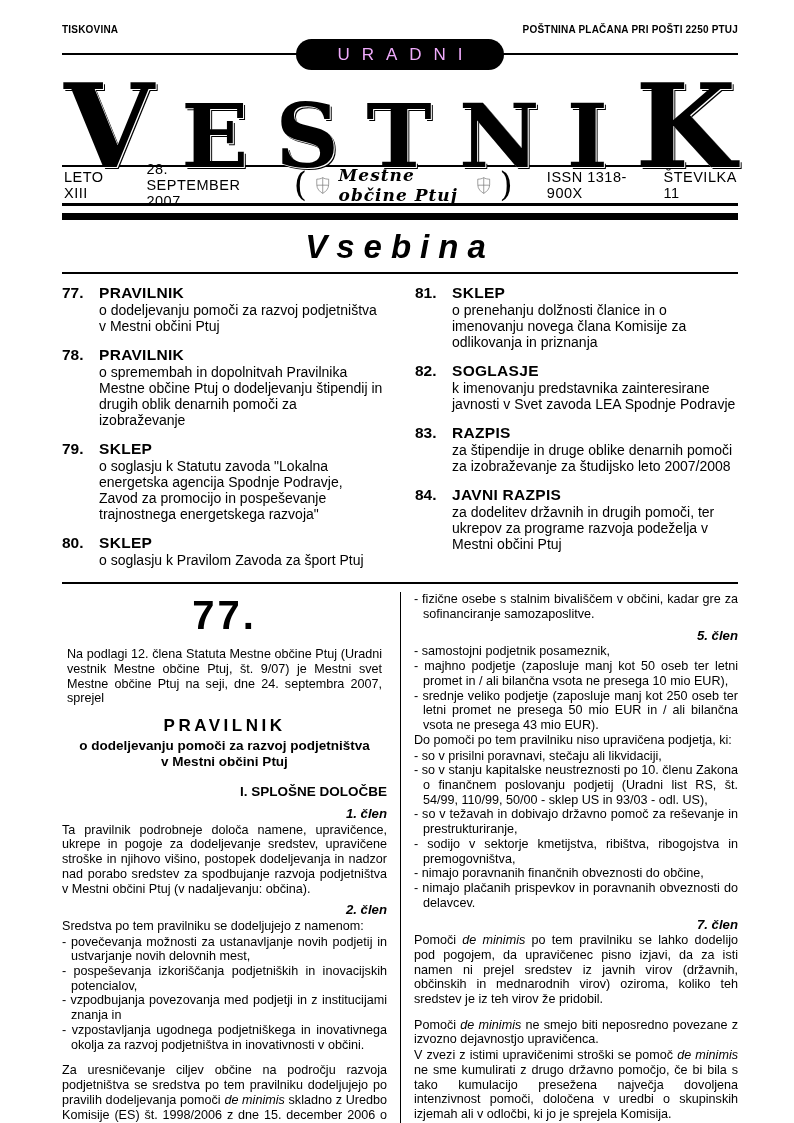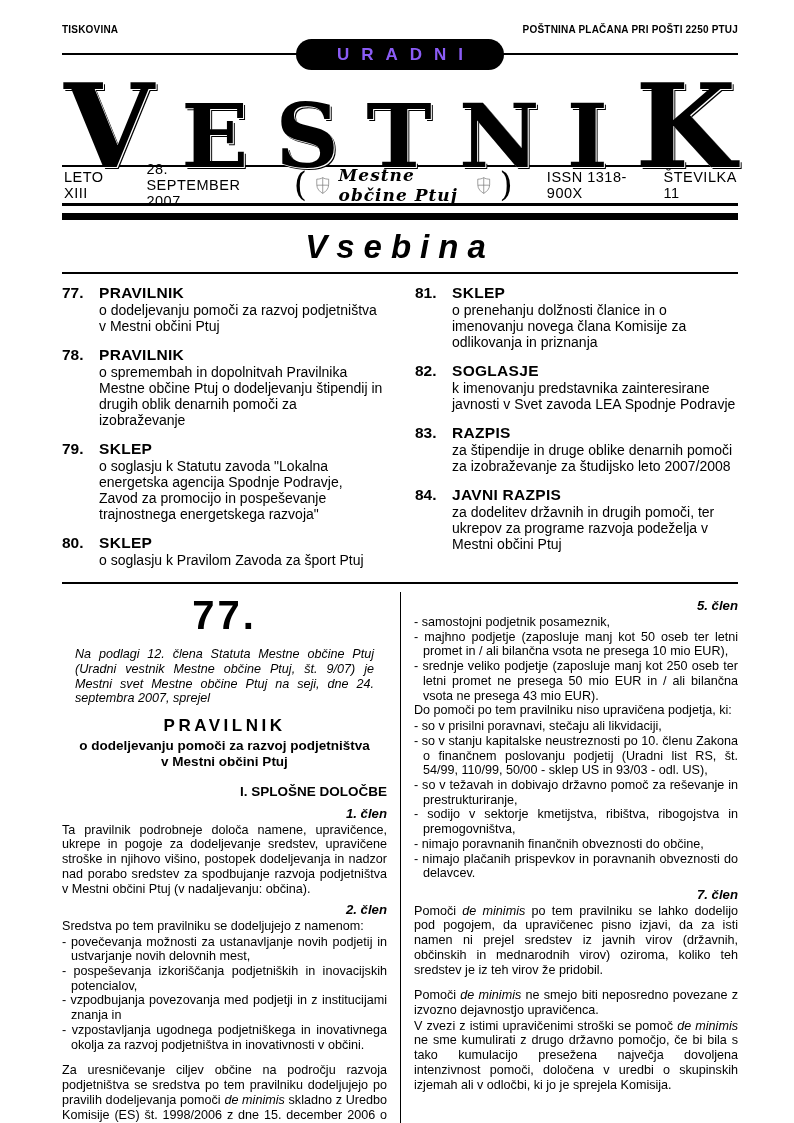--- a/index.html
+++ b/index.html
@@ -14,21 +14,21 @@
     overflow:hidden;
   }
   
   .topline{display:flex;justify-content:space-between;font-size:10px;font-weight:700;letter-spacing:.2px;}
   
   .uradni-row{position:relative;height:32px;margin-top:4px;}
   .uradni-row .rule{position:absolute;left:0;right:0;top:14px;height:2px;background:#000;}
   .uradni-pill{
     position:absolute;left:50%;transform:translateX(-50%);
     top:0;width:208px;height:31px;background:#000;border-radius:16px;
-    color:#8b5cf6;font-weight:700;font-size:17px;letter-spacing:12px;
+    color:#f0abfc;font-weight:400;font-size:17px;letter-spacing:12px;
     display:flex;align-items:center;justify-content:center;
     padding-left:12px;box-sizing:border-box;
   }
   
   .vestnik{
     display:flex;justify-content:space-between;align-items:baseline;
     font-family:"DejaVu Serif", serif;font-weight:700;
     height:92px;margin-top:2px;padding:0 2px;
   }
   .mast-letter{font-size:88px;line-height:.92;text-shadow:1px 1px 0 #fff,2px 2px 0 #000;}
@@ -56,21 +56,21 @@
   .toc-num{position:absolute;left:0;top:0;font-weight:800;font-size:15.5px;}
   .toc-type{font-weight:800;font-size:15.5px;letter-spacing:.3px;}
   .toc-desc{font-size:14px;line-height:1.14;margin-top:1px;}
   
   .body-rule{height:2px;background:#000;margin-top:3px;}
   .body-cols{display:grid;grid-template-columns:1fr 1fr;margin-top:8px;}
   .col{font-size:12.6px;line-height:1.17;text-align:justify;}
   .col-left{padding-right:13px;}
   .col-right{padding-left:13px;border-left:1px solid #000;}
   .art-num{font-size:40px;font-weight:800;text-align:center;letter-spacing:3px;margin:0 0 8px;}
-  .intro{margin:0 13px 10px;font-style:italic;}
+  .intro{margin:0 5px 10px;}
   .art-title{text-align:center;font-weight:800;font-size:17px;letter-spacing:3.5px;margin:0 0 2px;}
   .art-subtitle{text-align:center;font-weight:700;font-size:13.5px;line-height:1.2;white-space:pre-line;margin:0 0 14px;}
   .sec-head{font-weight:700;font-size:13.5px;text-align:right;margin:6px 0 1px;}
   .blk-clen{text-align:right;font-weight:700;font-style:italic;font-size:13.2px;margin:6px 0 1px;}
   .blk-p{margin:0 0 1px;}
   .blk-p2{margin:11px 0 1px;}
   .blk-li{padding-left:9px;text-indent:-9px;margin:0;}
 </style>
 </head>
 <body>
@@ -154,20 +154,21 @@
           <div class="blk-p">Sredstva po tem pravilniku se dodeljujejo z namenom:</div>
           <div class="blk-li">- povečevanja možnosti za ustanavljanje novih podjetij in ustvarjanje novih delovnih mest,</div>
           <div class="blk-li">- pospeševanja izkoriščanja podjetniških in inovacijskih potencialov,</div>
           <div class="blk-li">- vzpodbujanja povezovanja med podjetji in z institucijami znanja in</div>
           <div class="blk-li">- vzpostavljanja ugodnega podjetniškega in inovativnega okolja za razvoj podjetništva in inovativnosti v občini.</div>
           <div class="blk-p2">Za uresničevanje ciljev občine na področju razvoja podjetništva se sredstva po tem pravilniku dodeljujejo po pravilih dodeljevanja pomoči <i>de minimis</i> skladno z Uredbo Komisije (ES) št. 1998/2006 z dne 15. december 2006 o uporabi členov 87 in 88 Pogodbe pri pomoči <i>de minimis</i> (Uradni list L 379, 28/12/2006).</div>
         </div>
     </div>
     <div class="col col-right">
       <div>
+          <div class="blk-li">- fizične osebe s stalnim bivališčem v občini, kadar gre za sofinanciranje samozaposlitve.</div>
           <div class="blk-clen">5. člen</div>
           <div class="blk-li">- samostojni podjetnik posameznik,</div>
           <div class="blk-li">- majhno podjetje (zaposluje manj kot 50 oseb ter letni promet in / ali bilančna vsota ne presega 10 mio EUR),</div>
           <div class="blk-li">- srednje veliko podjetje (zaposluje manj kot 250 oseb ter letni promet ne presega 50 mio EUR in / ali bilančna vsota ne presega 43 mio EUR).</div>
           <div class="blk-p">Do pomoči po tem pravilniku niso upravičena podjetja, ki:</div>
           <div class="blk-li">- so v prisilni poravnavi, stečaju ali likvidaciji,</div>
           <div class="blk-li">- so v stanju kapitalske neustreznosti po 10. členu Zakona o finančnem poslovanju podjetij (Uradni list RS, št. 54/99, 110/99, 50/00 - sklep US in 93/03 - odl. US),</div>
           <div class="blk-li">- so v težavah in dobivajo državno pomoč za reševanje in prestrukturiranje,</div>
           <div class="blk-li">- sodijo v sektorje kmetijstva, ribištva, ribogojstva in premogovništva,</div>
           <div class="blk-li">- nimajo poravnanih finančnih obveznosti do občine,</div>

